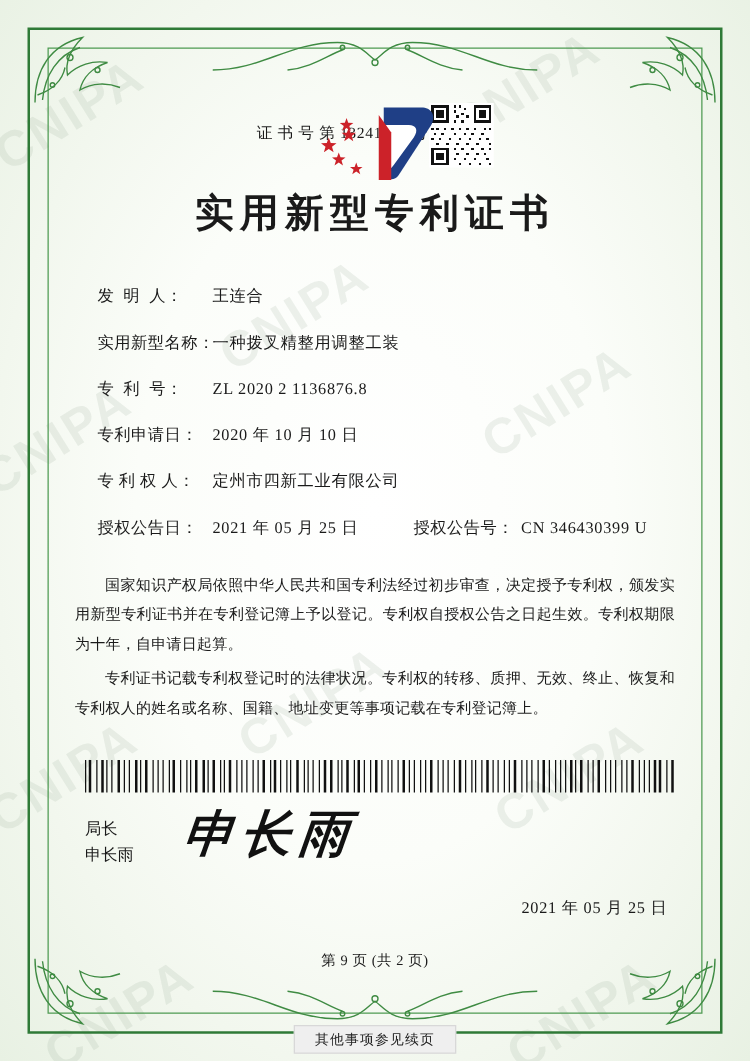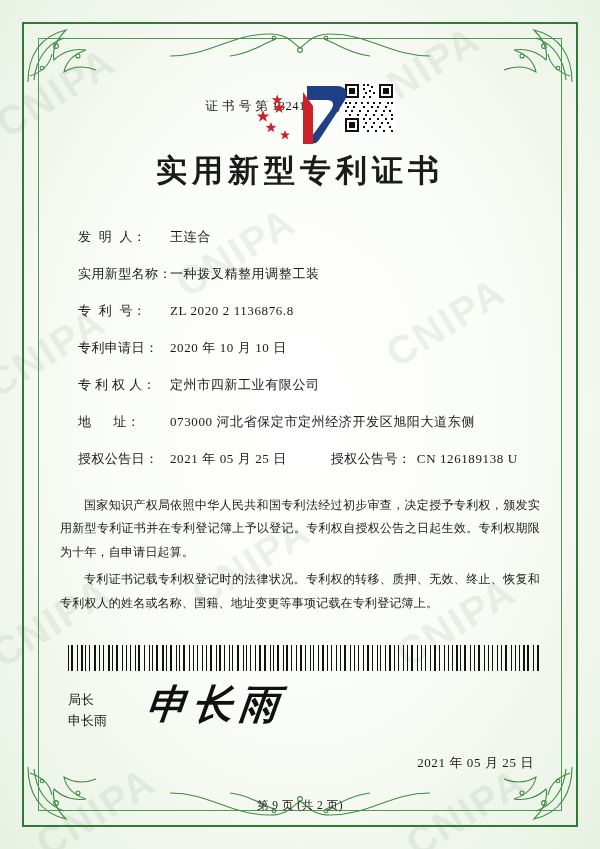--- a/index.html
+++ b/index.html
@@ -414,29 +414,25 @@
         <div class="field-value">ZL 2020 2 1136876.8</div>
       </div>
       <div class="field-row">
         <div class="field-label">专利申请日：</div>
         <div class="field-value">2020 年 10 月 10 日</div>
       </div>
       <div class="field-row">
         <div class="field-label">专 利 权 人：</div>
         <div class="field-value">定州市四新工业有限公司</div>
       </div>
-      <div class="field-row">
-        <div class="field-label">地      址：</div>
-        <div class="field-value">073000 河北省保定市定州经济开发区旭阳大道东侧</div>
-      </div>
       <div class="field-row dual">
         <div class="field-label">授权公告日：</div>
         <div class="field-value">2021 年 05 月 25 日</div>
         <div class="second-label">授权公告号：</div>
-        <div class="field-value">CN 126189138 U</div>
+        <div class="field-value">CN 346430399 U</div>
       </div>
     </div>
 
     <div class="paragraphs">
       <p>国家知识产权局依照中华人民共和国专利法经过初步审查，决定授予专利权，颁发实用新型专利证书并在专利登记簿上予以登记。专利权自授权公告之日起生效。专利权期限为十年，自申请日起算。</p>
       <p>专利证书记载专利权登记时的法律状况。专利权的转移、质押、无效、终止、恢复和专利权人的姓名或名称、国籍、地址变更等事项记载在专利登记簿上。</p>
     </div>
 
     <div class="barcode" id="barcode">
         <i style="width:1px;"></i>
@@ -656,13 +652,14 @@
     <div class="sign-block">
       <div class="sign-labels"><span>局长</span><br><span>申长雨</span></div>
       <div class="signature">申长雨</div>
     </div>
 
     <div class="issue-date">2021 年 05 月 25 日</div>
 
     <div class="page-no">第 9 页 (共 2 页)</div>
   </div>
 
+  <div class="footer-note">其他事项参见续页</div>
 </div>
 
 </body></html>

